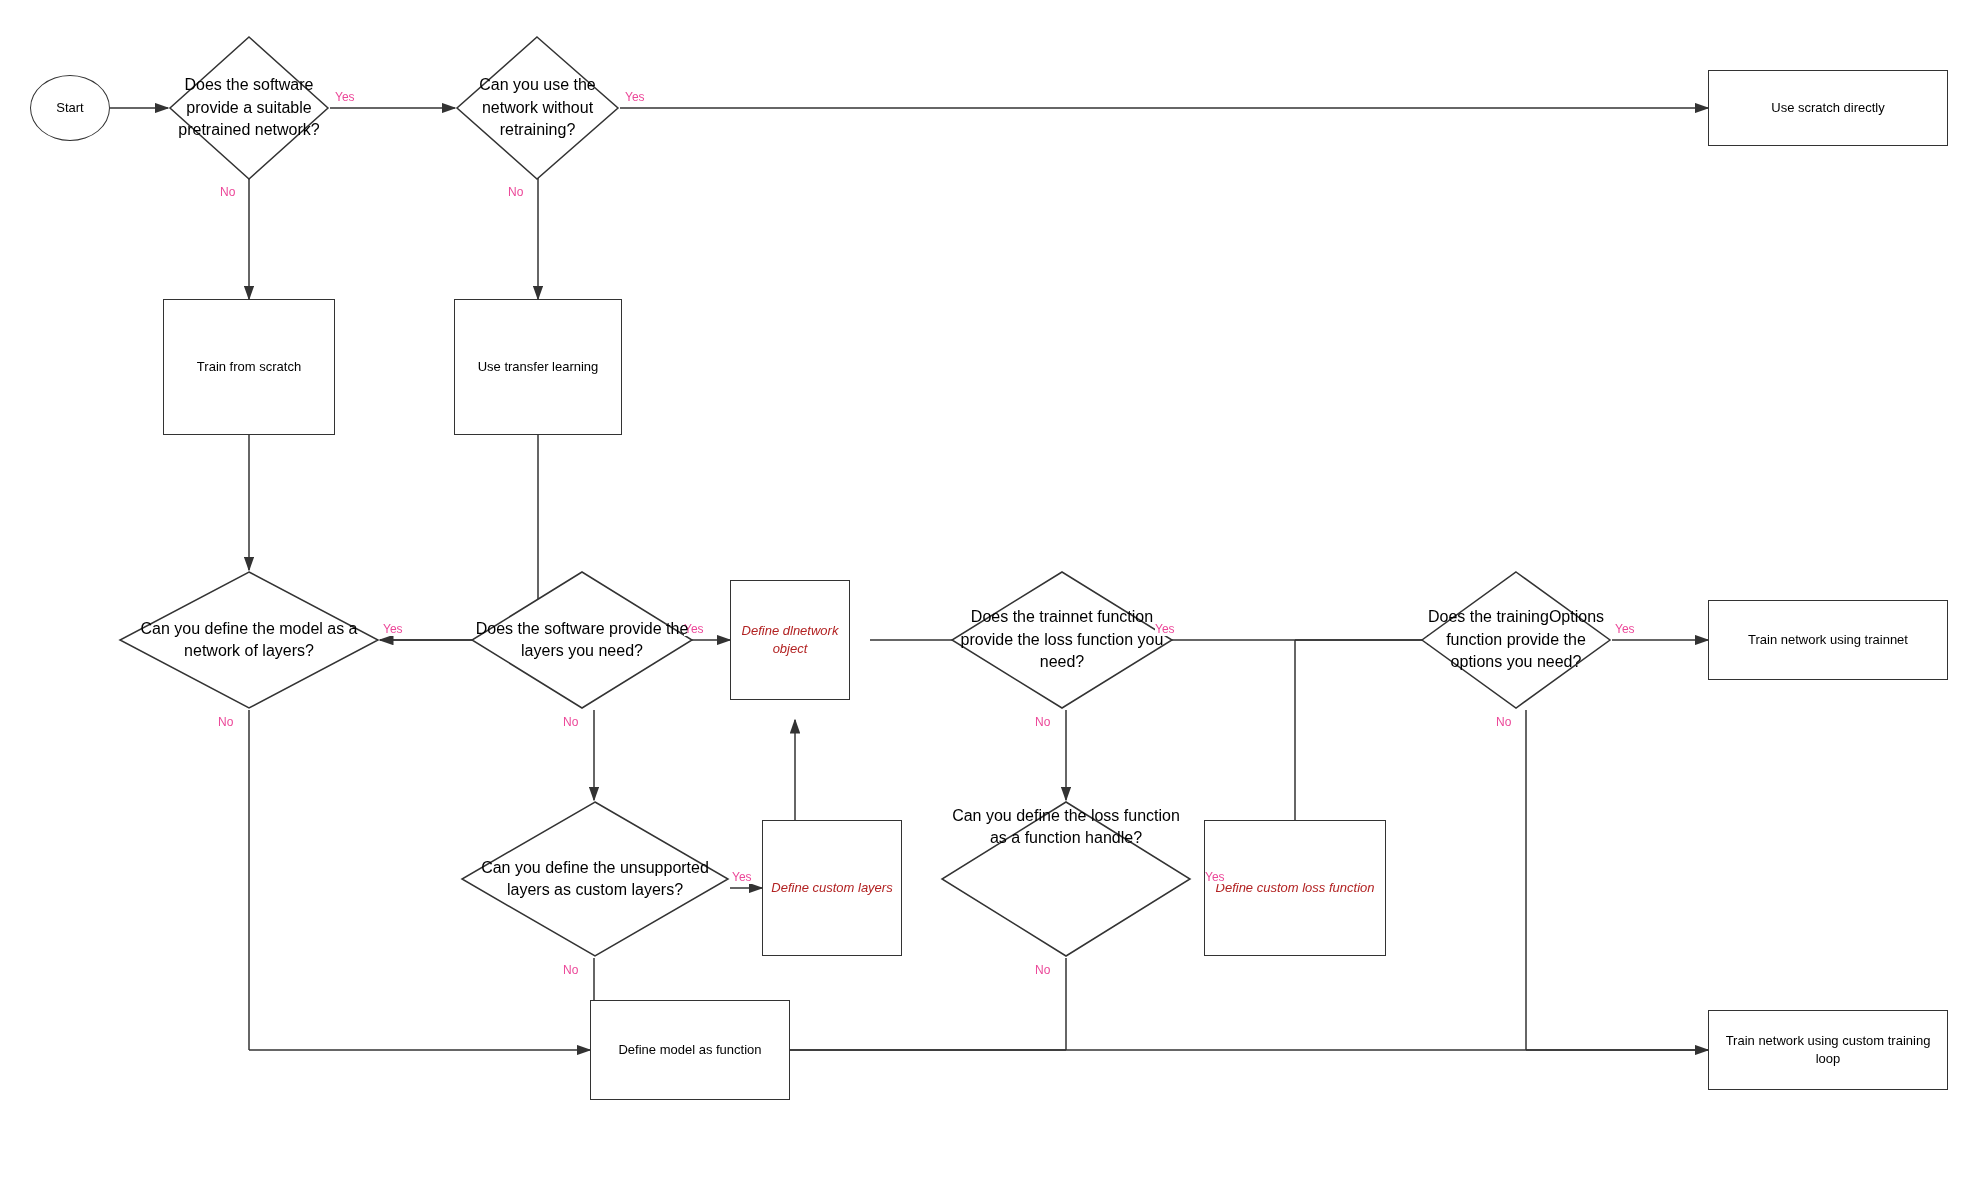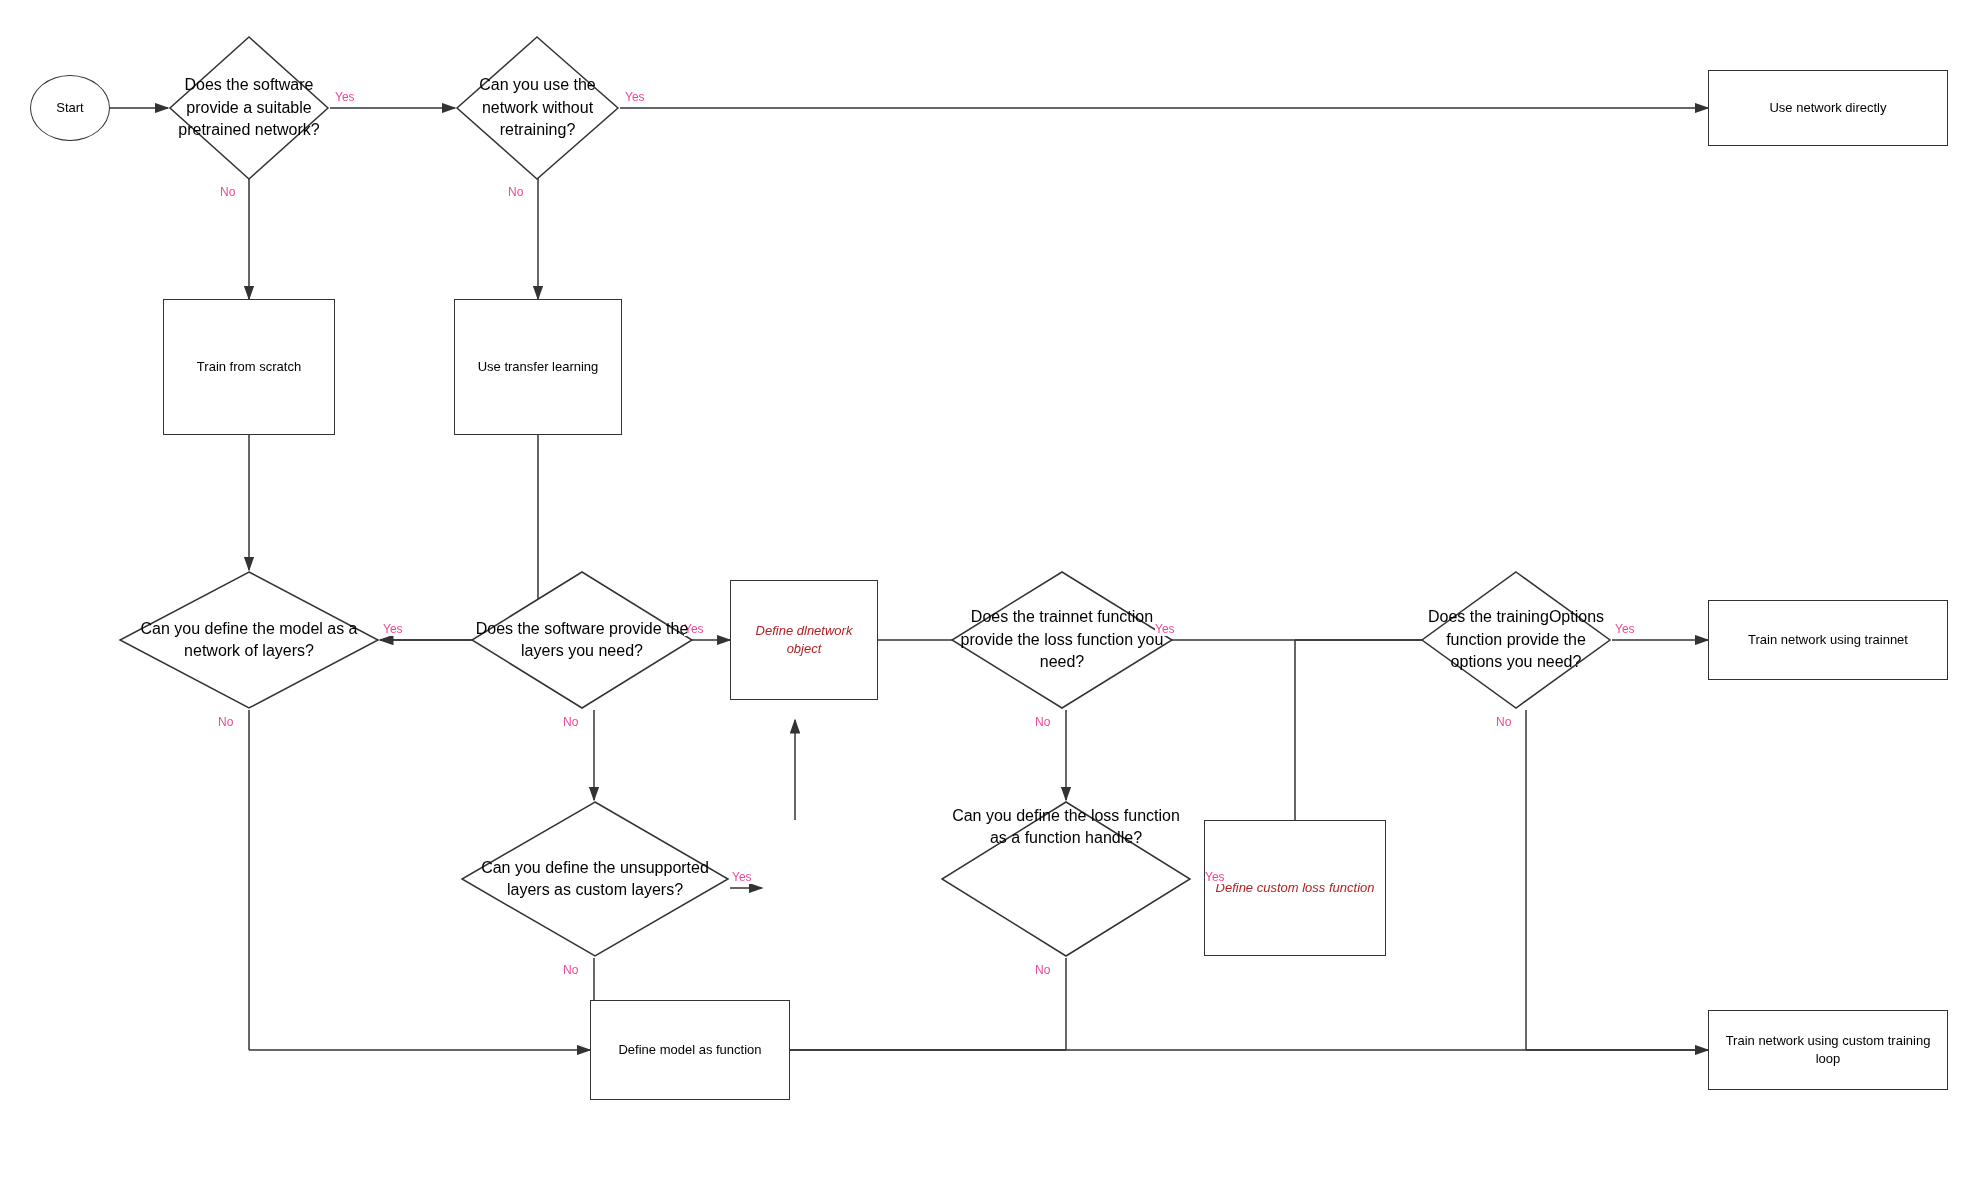--- a/index.html
+++ b/index.html
@@ -149,21 +149,21 @@
   <div class="diamond-wrapper" style="left:455px; top:35px; width:165px; height:146px;">
     <svg viewBox="0 0 165 146" xmlns="http://www.w3.org/2000/svg">
       <polygon points="82,2 163,73 82,144 2,73" fill="white" stroke="#333" stroke-width="1.5"></polygon>
     </svg>
     <div class="diamond-text" style="position:absolute;top:0;left:0;width:100%;height:100%;display:flex;align-items:center;justify-content:center;">
       <span>Can you use the network without retraining?</span>
     </div>
   </div>
 
   <div class="shape rect" style="left:1708px; top:70px; width:240px; height:76px;">
-    <span>Use network directly</span>
+    <span>Use scratch directly</span>
   </div>
 
   <div class="shape rect" style="left:163px; top:299px; width:172px; height:136px;">
     <span>Train from scratch</span>
   </div>
 
   <div class="shape rect" style="left:454px; top:299px; width:168px; height:136px;">
     <span>Use transfer learning</span>
   </div>
 
@@ -178,33 +178,36 @@
 
   <div class="diamond-wrapper" style="left:470px; top:570px; width:224px; height:140px;text-decoration:underline;">
     <svg viewBox="0 0 224 140" xmlns="http://www.w3.org/2000/svg">
       <polygon points="112,2 222,70 112,138 2,70" fill="white" stroke="#333" stroke-width="1.5"></polygon>
     </svg>
     <div class="diamond-text" style="position:absolute;top:0;left:0;width:100%;height:100%;display:flex;align-items:center;justify-content:center;">
       <span>Does the software provide the layers you need?</span>
     </div>
   </div>
 
-  <div class="shape rect" style="left:730px; top:580px; width:148px; height:120px;">
+  <div class="shape rect" style="left:730px; top:580px; width:120px; height:120px;">
     <span><span class="red-text">Define dlnetwork object</span></span>
   </div>
 
   <div class="diamond-wrapper" style="left:460px; top:800px; width:270px; height:158px;">
     <svg viewBox="0 0 270 158" xmlns="http://www.w3.org/2000/svg">
       <polygon points="135,2 268,79 135,156 2,79" fill="white" stroke="#333" stroke-width="1.5"></polygon>
     </svg>
     <div class="diamond-text" style="position:absolute;top:0;left:0;width:100%;height:100%;display:flex;align-items:center;justify-content:center;">
       <span>Can you define the unsupported layers as custom layers?</span>
     </div>
   </div>
 
+  <div class="shape rect" style="left:762px; top:820px; width:140px; height:136px;">
+    <span><span class="red-text">Define custom layers</span></span>
+  </div>
 
   <div class="shape rect" style="left:590px; top:1000px; width:200px; height:100px;">
     <span>Define model as function</span>
   </div>
 
   <div class="diamond-wrapper" style="left:950px; top:570px; width:224px; height:140px;">
     <svg viewBox="0 0 224 140" xmlns="http://www.w3.org/2000/svg">
       <polygon points="112,2 222,70 112,138 2,70" fill="white" stroke="#333" stroke-width="1.5"></polygon>
     </svg>
     <div class="diamond-text" style="position:absolute;top:0;left:0;width:100%;height:100%;display:flex;align-items:center;justify-content:center;">

